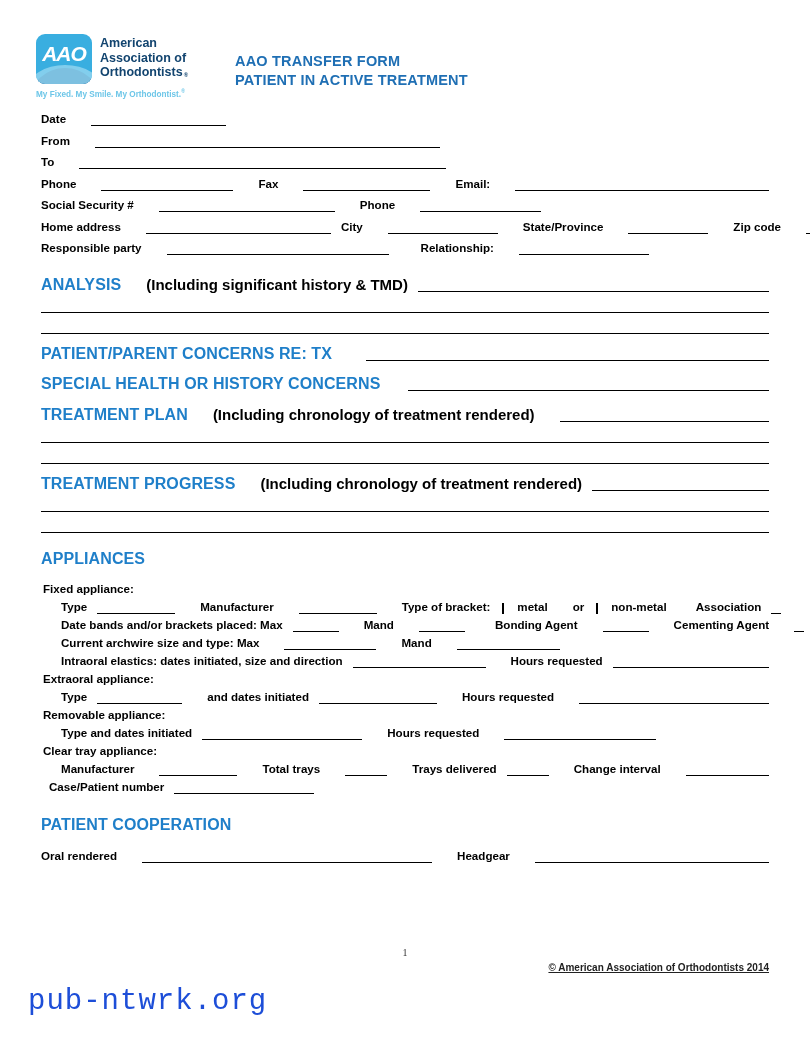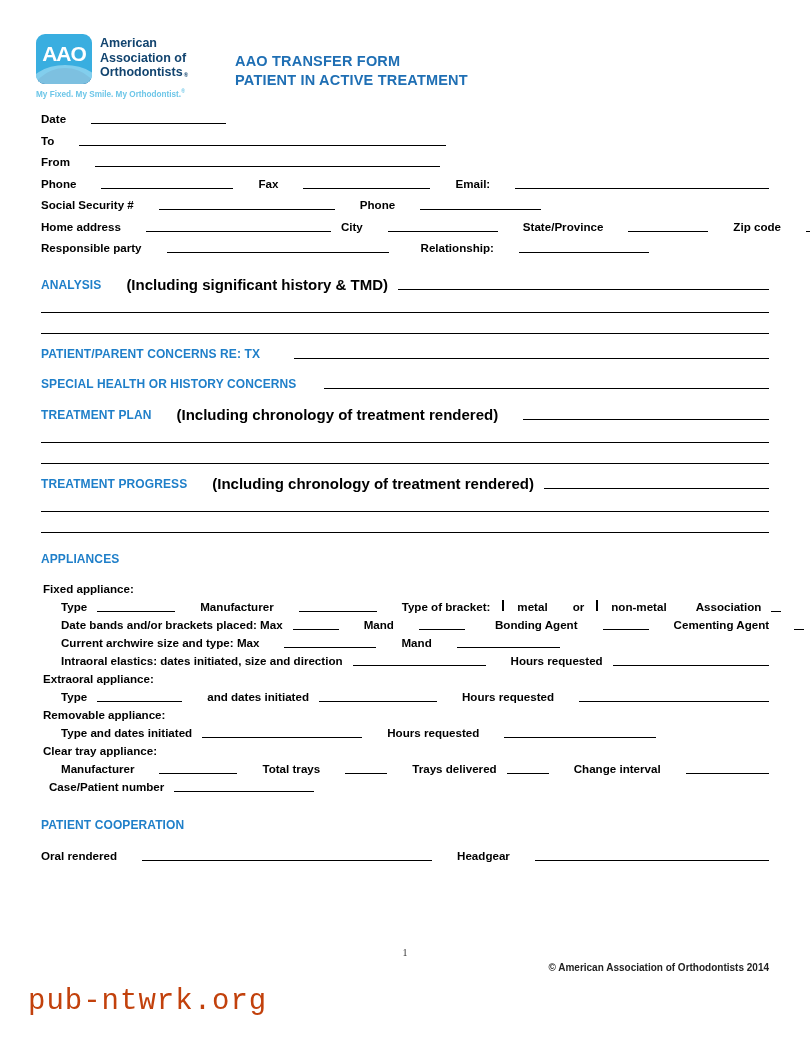--- a/index.html
+++ b/index.html
@@ -36,20 +36,21 @@
     width: 180px;
     height: 70px;
   }
   .logo-mark {
     position: absolute;
     left: 0; top: 0;
     width: 56px; height: 50px;
     border-radius: 9px;
     background: #39aee0;
     overflow: hidden;
+    font-style: italic;
   }
   .logo-mark .wave-dark {
     position: absolute;
     left: -6px;
     bottom: -20px;
     width: 70px;
     height: 36px;
     background: #14538c;
     border-radius: 50% 50% 0 0 / 90% 90% 0 0;
   }
@@ -119,21 +120,21 @@
   
   .form {
     position: absolute;
     left: 41px;
     top: 112px;
     width: 728px;
   }
 
   .row {
     display: flex;
-    align-items: flex-start;
+    align-items: flex-end;
     font-size: 11.6px;
     font-weight: bold;
     line-height: 14px;
     margin-bottom: 7.5px;
     white-space: nowrap;
     gap: 10px;
   }
   .row.tight { margin-bottom: 4px; }
 
   .lbl { flex: 0 0 auto; }
@@ -155,21 +156,21 @@
   }
   .rule-row { height: 21px; position: relative; }
   .rule-row .rule {
     position: absolute;
     left: 0; right: 0; bottom: 4px;
   }
 
   .sec-head {
     color: #1f7fc9;
     font-weight: bold;
-    font-size: 12px;
+    font-size: 16px;
     letter-spacing: .1px;
   }
   .sec-sub {
     color: #000;
     font-weight: bold;
     font-size: 15px;
   }
 
   .block-gap-sm { height: 9px; }
   .block-gap-md { height: 15px; }
@@ -199,28 +200,29 @@
     font-family: "Liberation Serif", serif;
   }
   .copyright {
     position: absolute;
     right: 41px;
     top: 962px;
     font-size: 10px;
     font-weight: bold;
     color: #222;
     white-space: nowrap;
+    text-decoration: underline;
   }
   .watermark {
     position: absolute;
     left: 28px;
     top: 985px;
     font-family: "Liberation Mono", monospace;
     font-size: 29px;
-    color: #c2410c;
+    color: #1d4ed8;
     letter-spacing: 1px;
     white-space: nowrap;
   }
 </style>
 </head>
 <body>
 
 <div class="page">
 
   <div class="header">
@@ -249,29 +251,29 @@
 
   <div class="form">
 
     <div class="row">
       <span class="lbl">Date</span>
       <span class="sp"></span>
       <span class="fill" style="width:135px"></span>
     </div>
 
     <div class="row">
+      <span class="lbl">From</span>
+      <span class="sp"></span>
+      <span class="fill" style="width:345px"></span>
+    </div>
+
+    <div class="row">
       <span class="lbl">To</span>
       <span class="sp"></span>
       <span class="fill" style="width:367px"></span>
-    </div>
-
-    <div class="row">
-      <span class="lbl">From</span>
-      <span class="sp"></span>
-      <span class="fill" style="width:345px"></span>
     </div>
 
     <div class="row">
       <span class="lbl">Phone</span>
       <span class="sp"></span>
       <span class="fill" style="width:132px"></span>
       <span class="sp"></span>
       <span class="lbl">Fax</span>
       <span class="sp"></span>
       <span class="fill" style="width:127px"></span>

